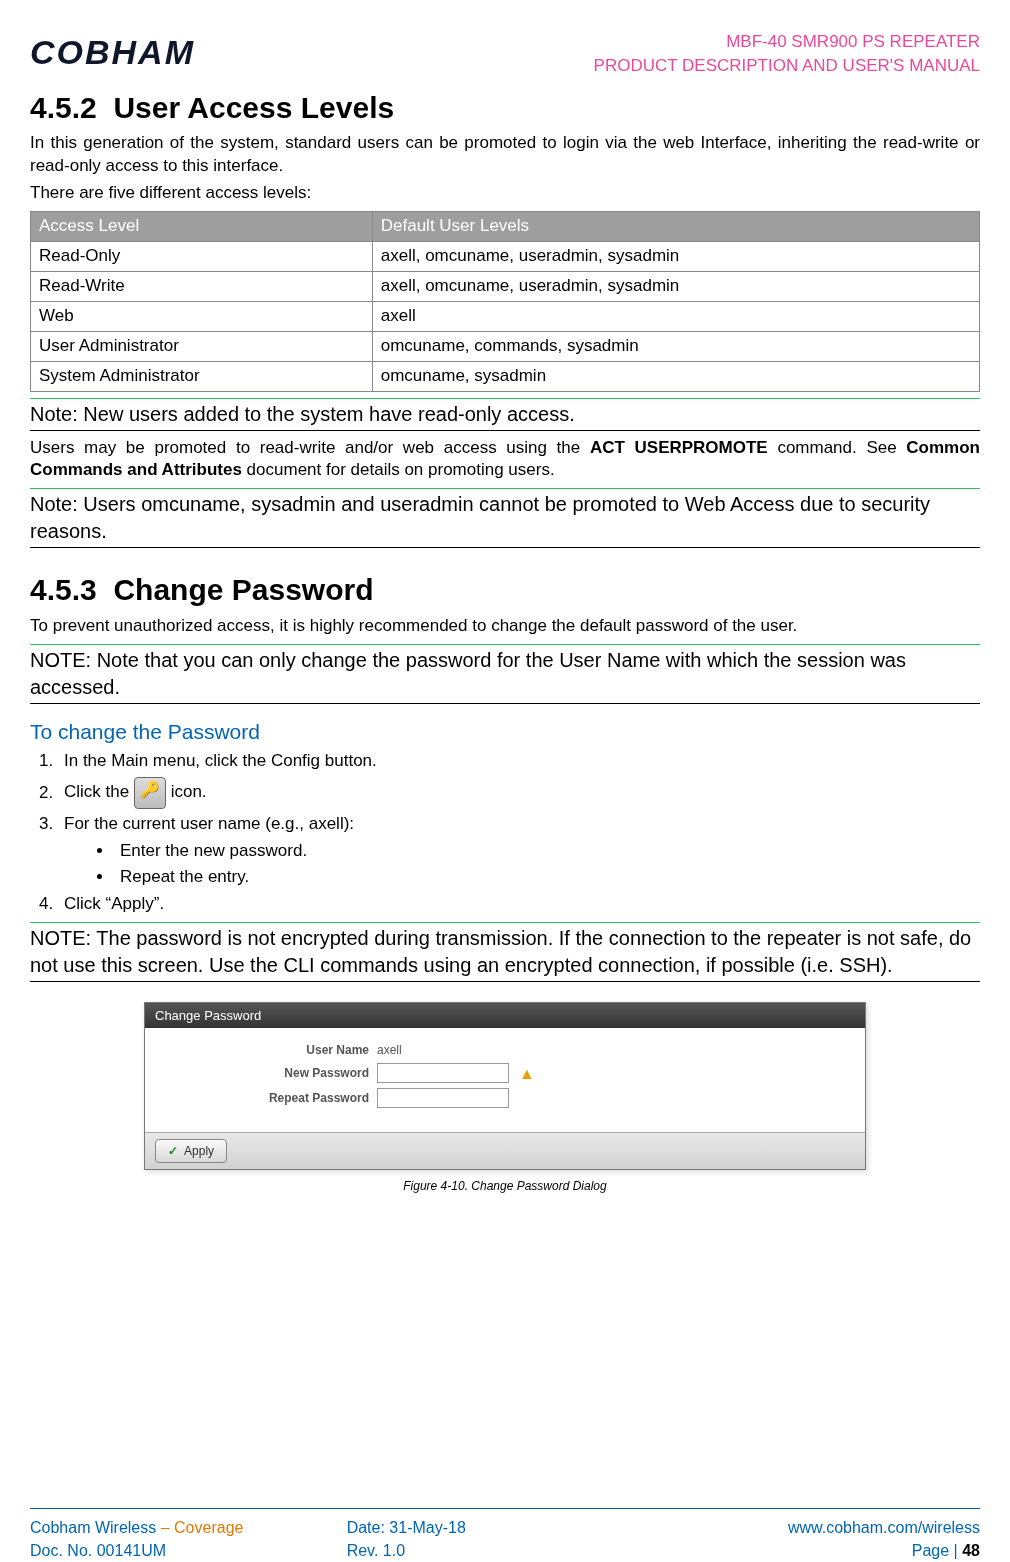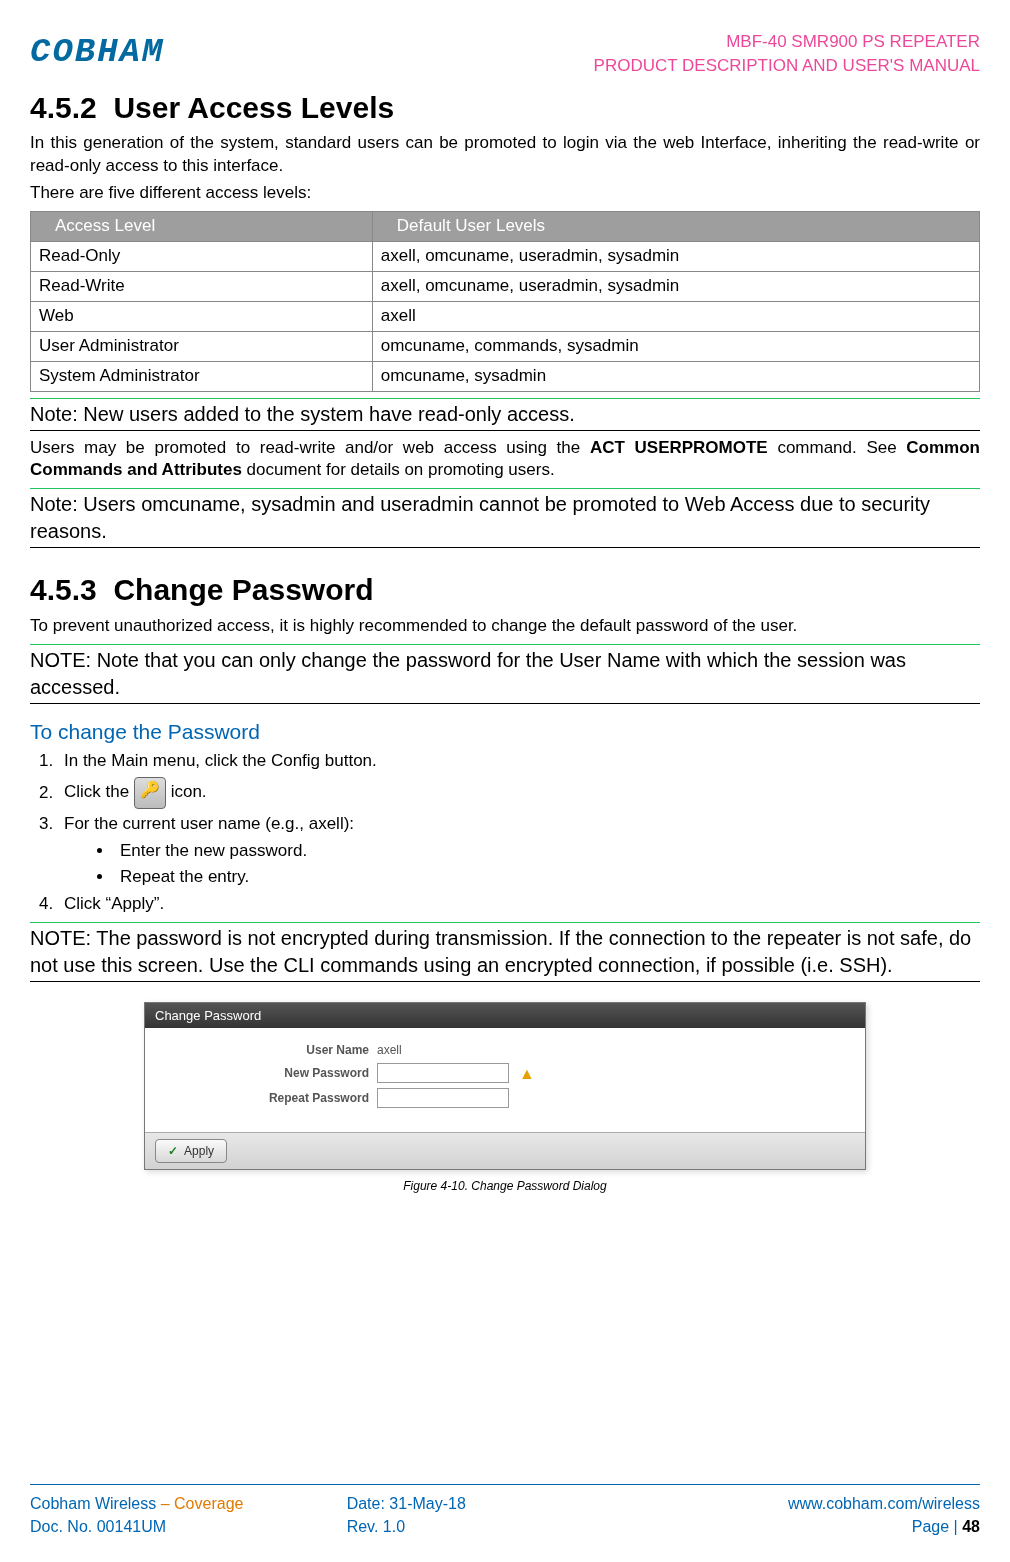--- a/index.html
+++ b/index.html
@@ -15,25 +15,25 @@
     font-size: 17px;
     line-height: 1.35;
   }
   .header {
     display: flex;
     justify-content: space-between;
     align-items: flex-start;
     margin-bottom: 8px;
   }
   .logo {
-    font-family: Liberation Mono, monospace;
+    font-family: Liberation Sans, sans-serif;
     font-weight: 900;
     font-size: 34px;
     letter-spacing: 2px;
-    color: #0369a1;
+    color: #0f172a;
     font-style: italic;
   }
   .doc-title {
     text-align: right;
     color: #ec4899;
     font-size: 17px;
     line-height: 1.4;
   }
   h2.section {
     font-family: Arial, sans-serif;
@@ -46,21 +46,21 @@
     width: 100%;
     border-collapse: collapse;
     margin-top: 6px;
     font-size: 17px;
   }
   table.levels th {
     background: #9e9e9e;
     color: #fff;
     text-align: left;
     font-weight: normal;
-    padding: 3px 24px;
+    padding: 3px 8px;
     border: 1px solid #888;
     margin-top: 48px;
   }
   table.levels td {
     padding: 3px 8px;
     border: 1px solid #888;
   }
   .notebox {
     border-top: 1px solid #22c55e;
     border-bottom: 1px solid #000;
@@ -131,21 +131,21 @@
   .apply-btn .chk { color:#1a7f1a; margin-right:6px; font-weight:bold;}
   .fig-caption {
     text-align:center;
     font-style: italic;
     font-size: 12px;
     margin-top: 8px;
   }
   
   .page-footer {
     position: absolute;
-    bottom: 24px;
+    bottom: 0;
     left: 30px; right: 30px;
     border-top: 1px solid #0066b3;
     padding-top: 8px;
     font-size: 16px;
     display: grid;
     grid-template-columns: 1fr 1fr 1fr;
     row-gap: 2px;
   }
   .pf-left { text-align:left; }
   .pf-mid  { text-align:left; }

